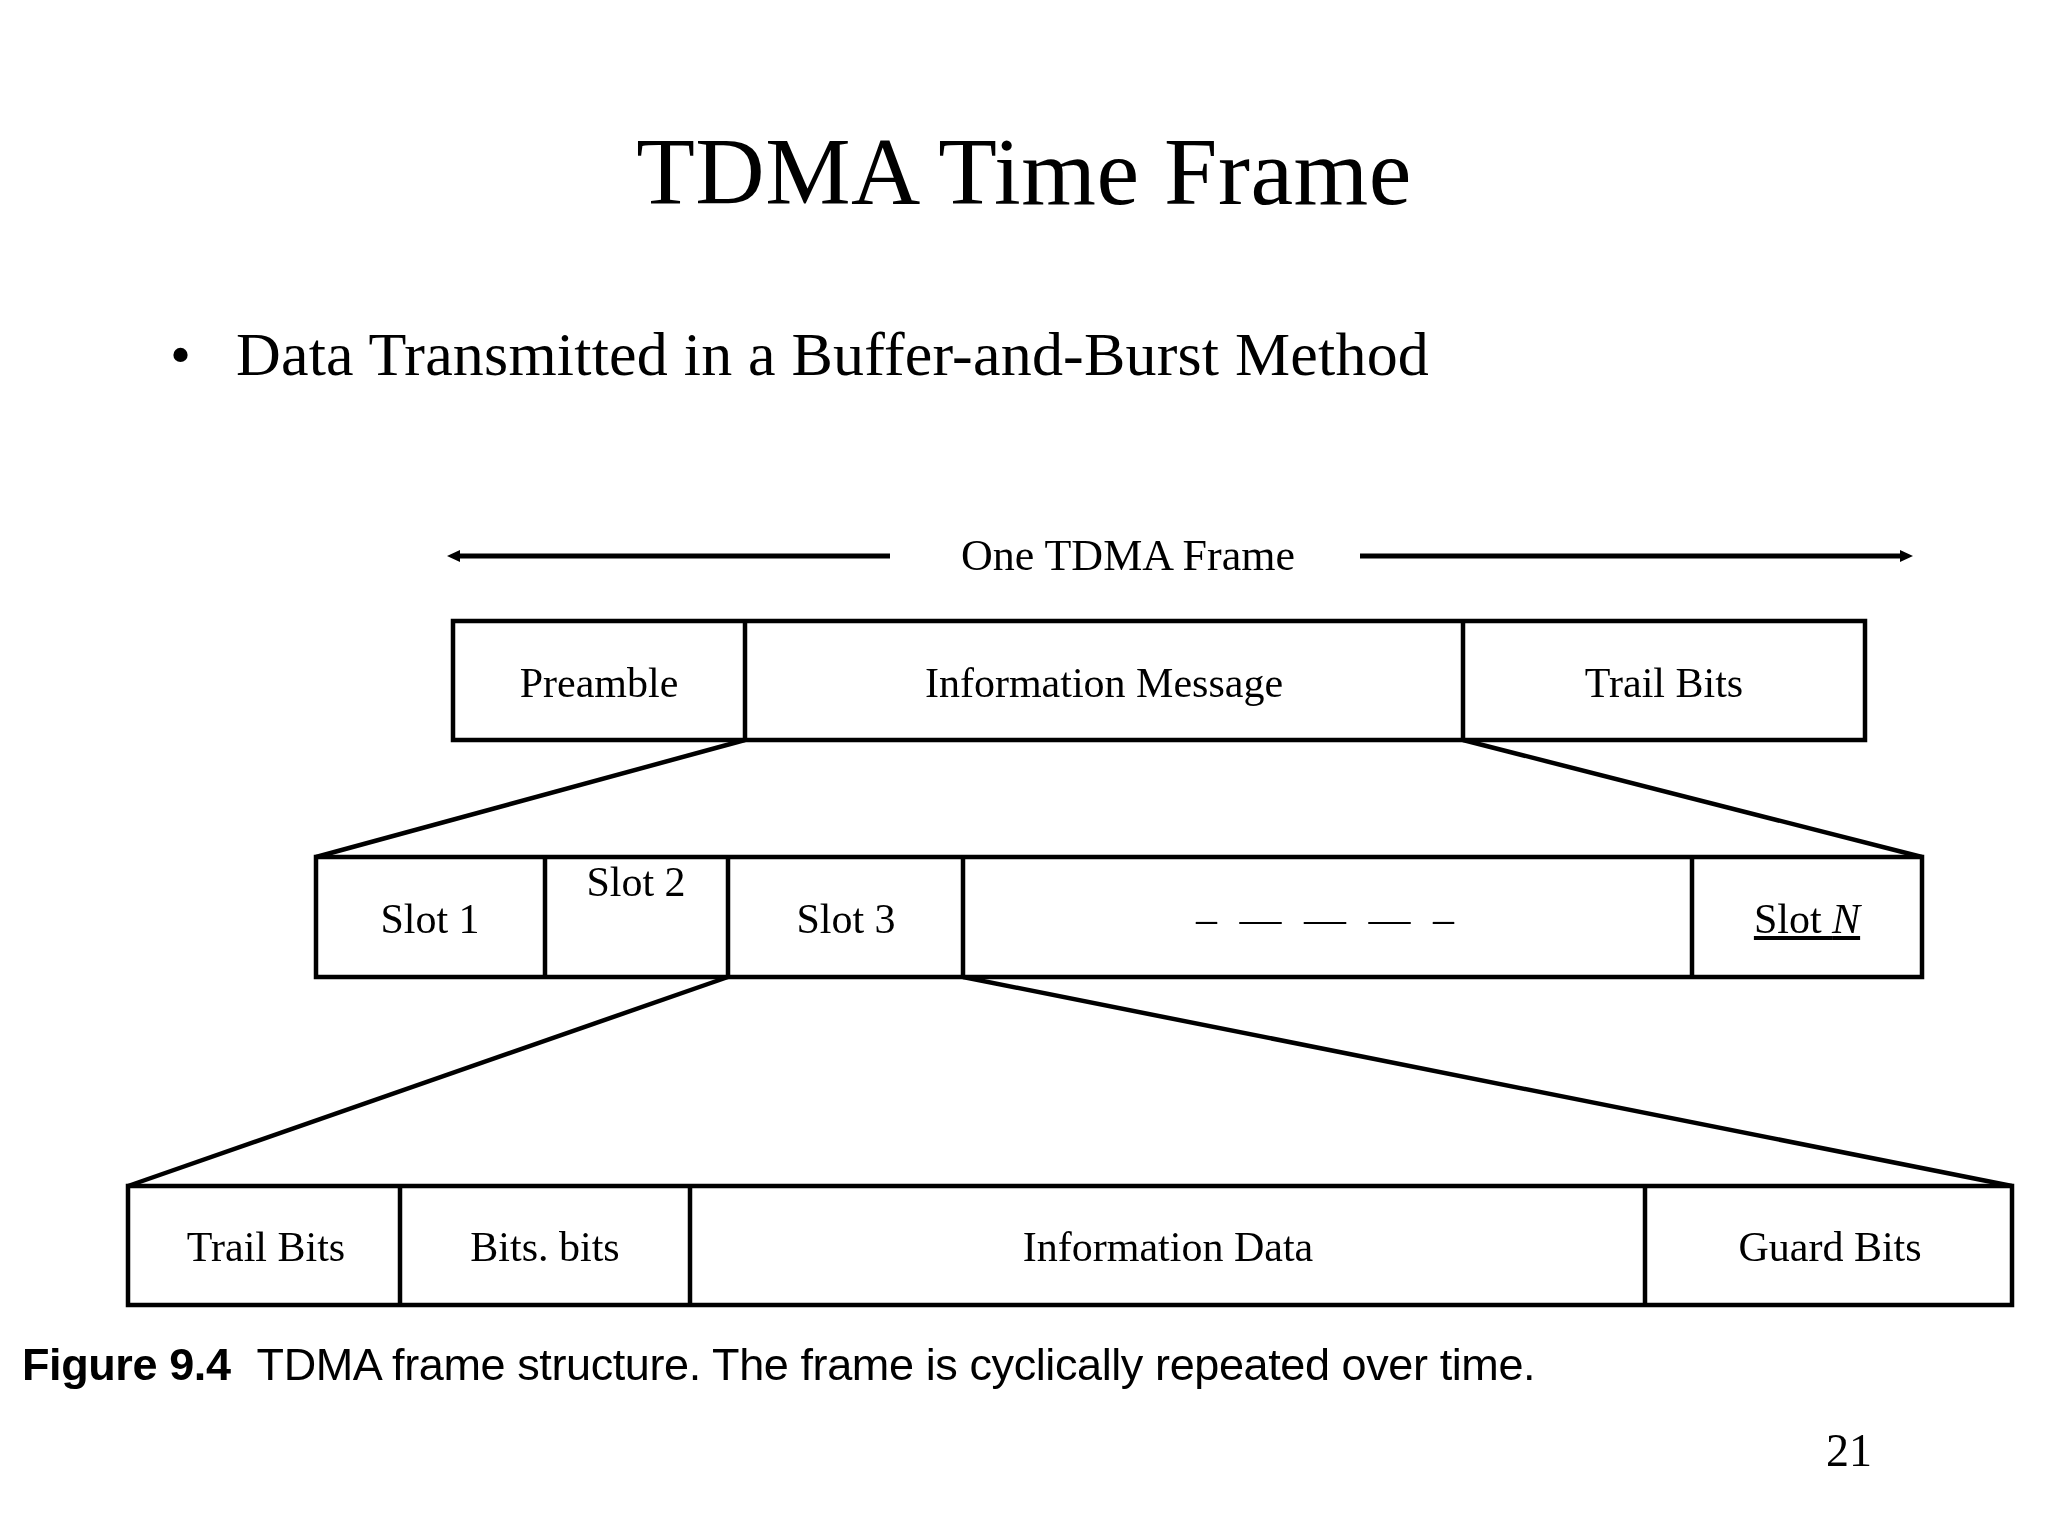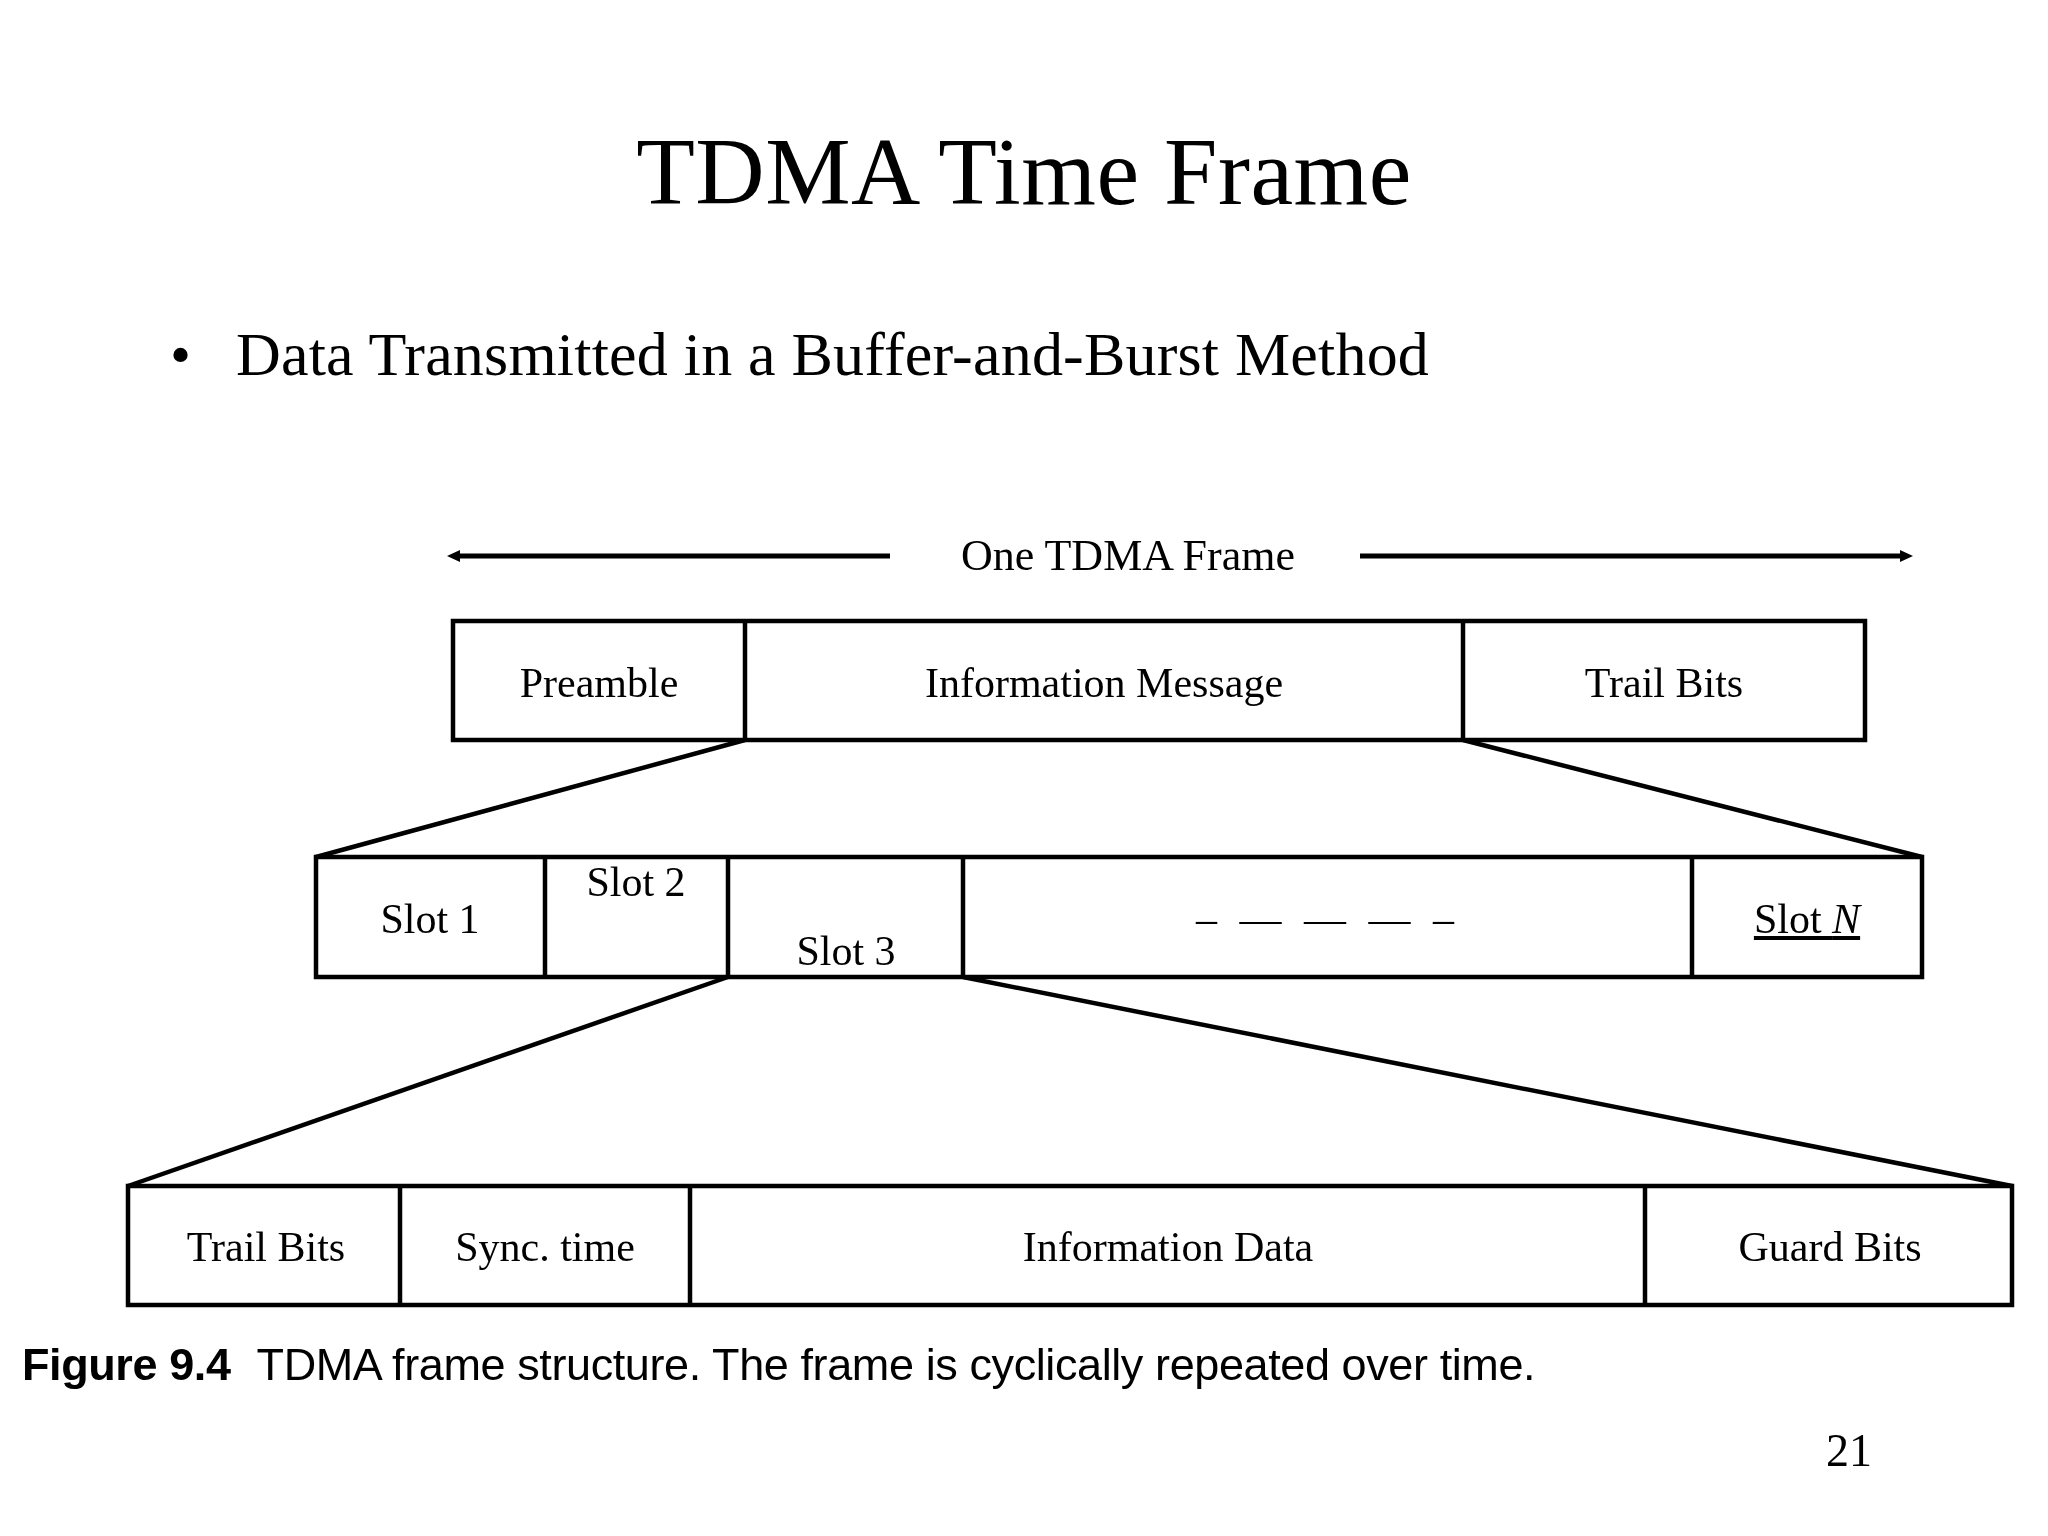--- a/index.html
+++ b/index.html
@@ -184,26 +184,26 @@
   </svg>
 
   <div class="fig-label centered" style="left:1128px; top:556px; font-size:44px;">One TDMA Frame</div>
 
   <div class="fig-label centered" style="left:599px; top:683px;">Preamble</div>
   <div class="fig-label centered" style="left:1104px; top:683px;">Information Message</div>
   <div class="fig-label centered" style="left:1664px; top:683px;">Trail Bits</div>
 
   <div class="fig-label centered" style="left:430px; top:919px;">Slot 1</div>
   <div class="fig-label centered" style="left:636px; top:882px;">Slot 2</div>
-  <div class="fig-label centered" style="left:846px; top:919px;margin-top:32px;">Slot 3</div>
+  <div class="fig-label centered" style="left:846px; top:919px;">Slot 3</div>
   <div class="fig-label centered" style="left:1328px; top:919px; letter-spacing:6px;">–  —  —  —  –</div>
   <div class="fig-label centered" style="left:1807px; top:919px;text-decoration:underline;"><span>Slot </span><span class="ital">N</span></div>
 
   <div class="fig-label centered" style="left:266px; top:1247px;">Trail Bits</div>
-  <div class="fig-label centered" style="left:545px; top:1247px;">Sync. time</div>
+  <div class="fig-label centered" style="left:545px; top:1247px;">Bits. bits</div>
   <div class="fig-label centered" style="left:1168px; top:1247px;">Information Data</div>
   <div class="fig-label centered" style="left:1830px; top:1247px;">Guard Bits</div>
 
   <div id="caption">
     <span id="caption-label">Figure 9.4</span><span class="cap-gap"></span><span id="caption-text">TDMA frame structure. The frame is cyclically repeated over time.</span>
   </div>
 </div>
 
 <div id="page-number">21</div>
 

